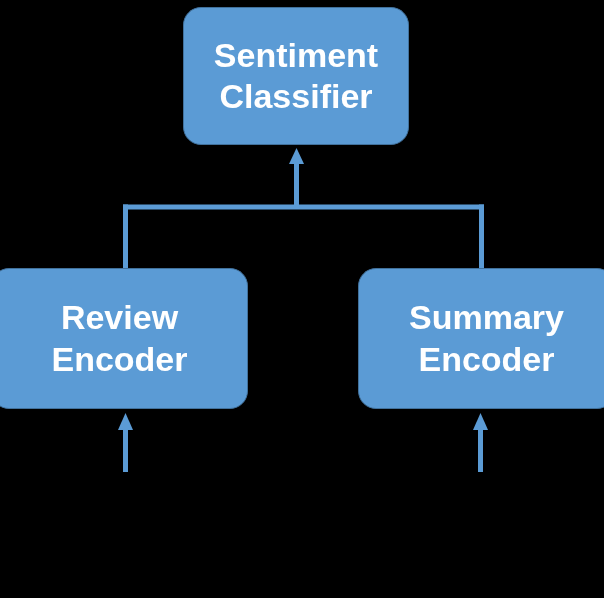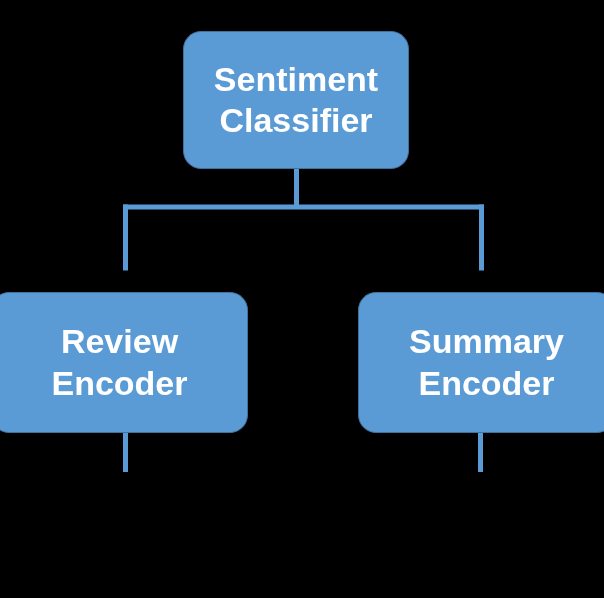--- a/index.html
+++ b/index.html
@@ -26,21 +26,20 @@
     display: flex;
     align-items: center;
     justify-content: center;
     text-align: center;
     color: #FFFFFF;
     font-weight: bold;
     font-size: 34px;
     line-height: 1.22;
     letter-spacing: 0px;
     z-index: 2;
-    margin-top: 24px;
   }
   .node .label {
     display: block;
     width: 100%;
     padding: 0 6px;
     white-space: pre-line;
   }
   
   #node-classifier {
     left: 183px;

